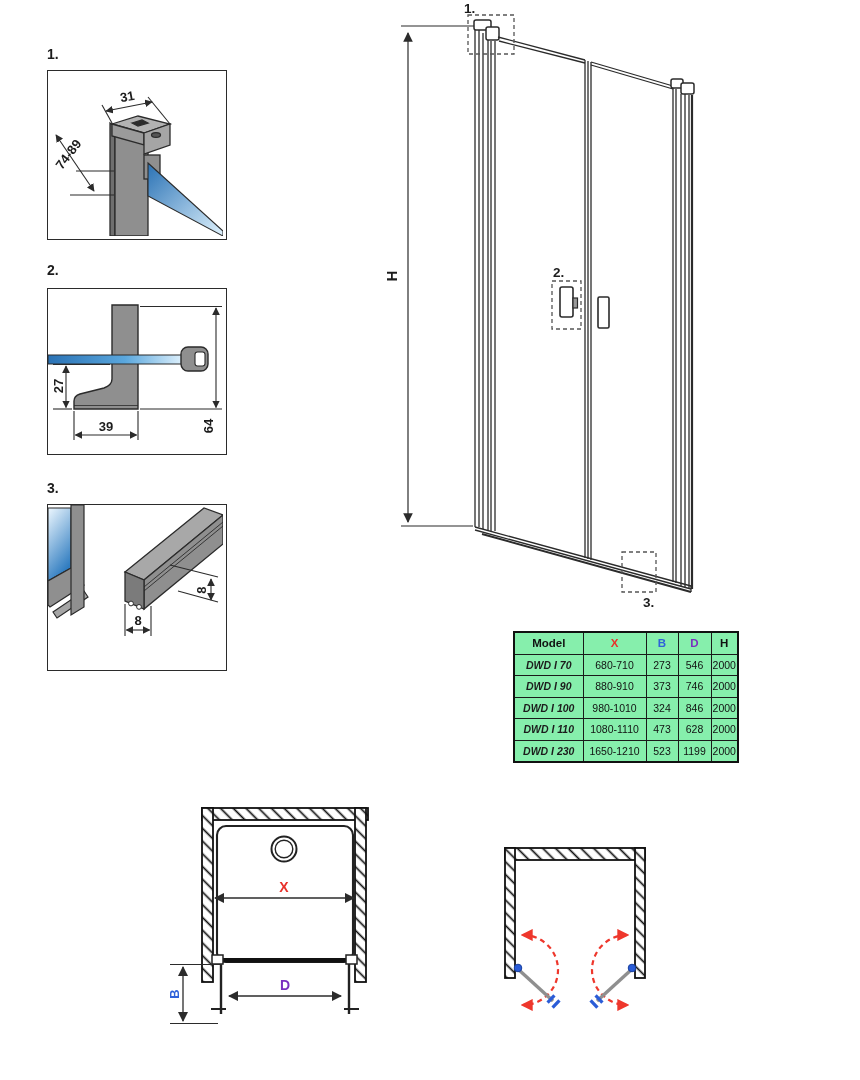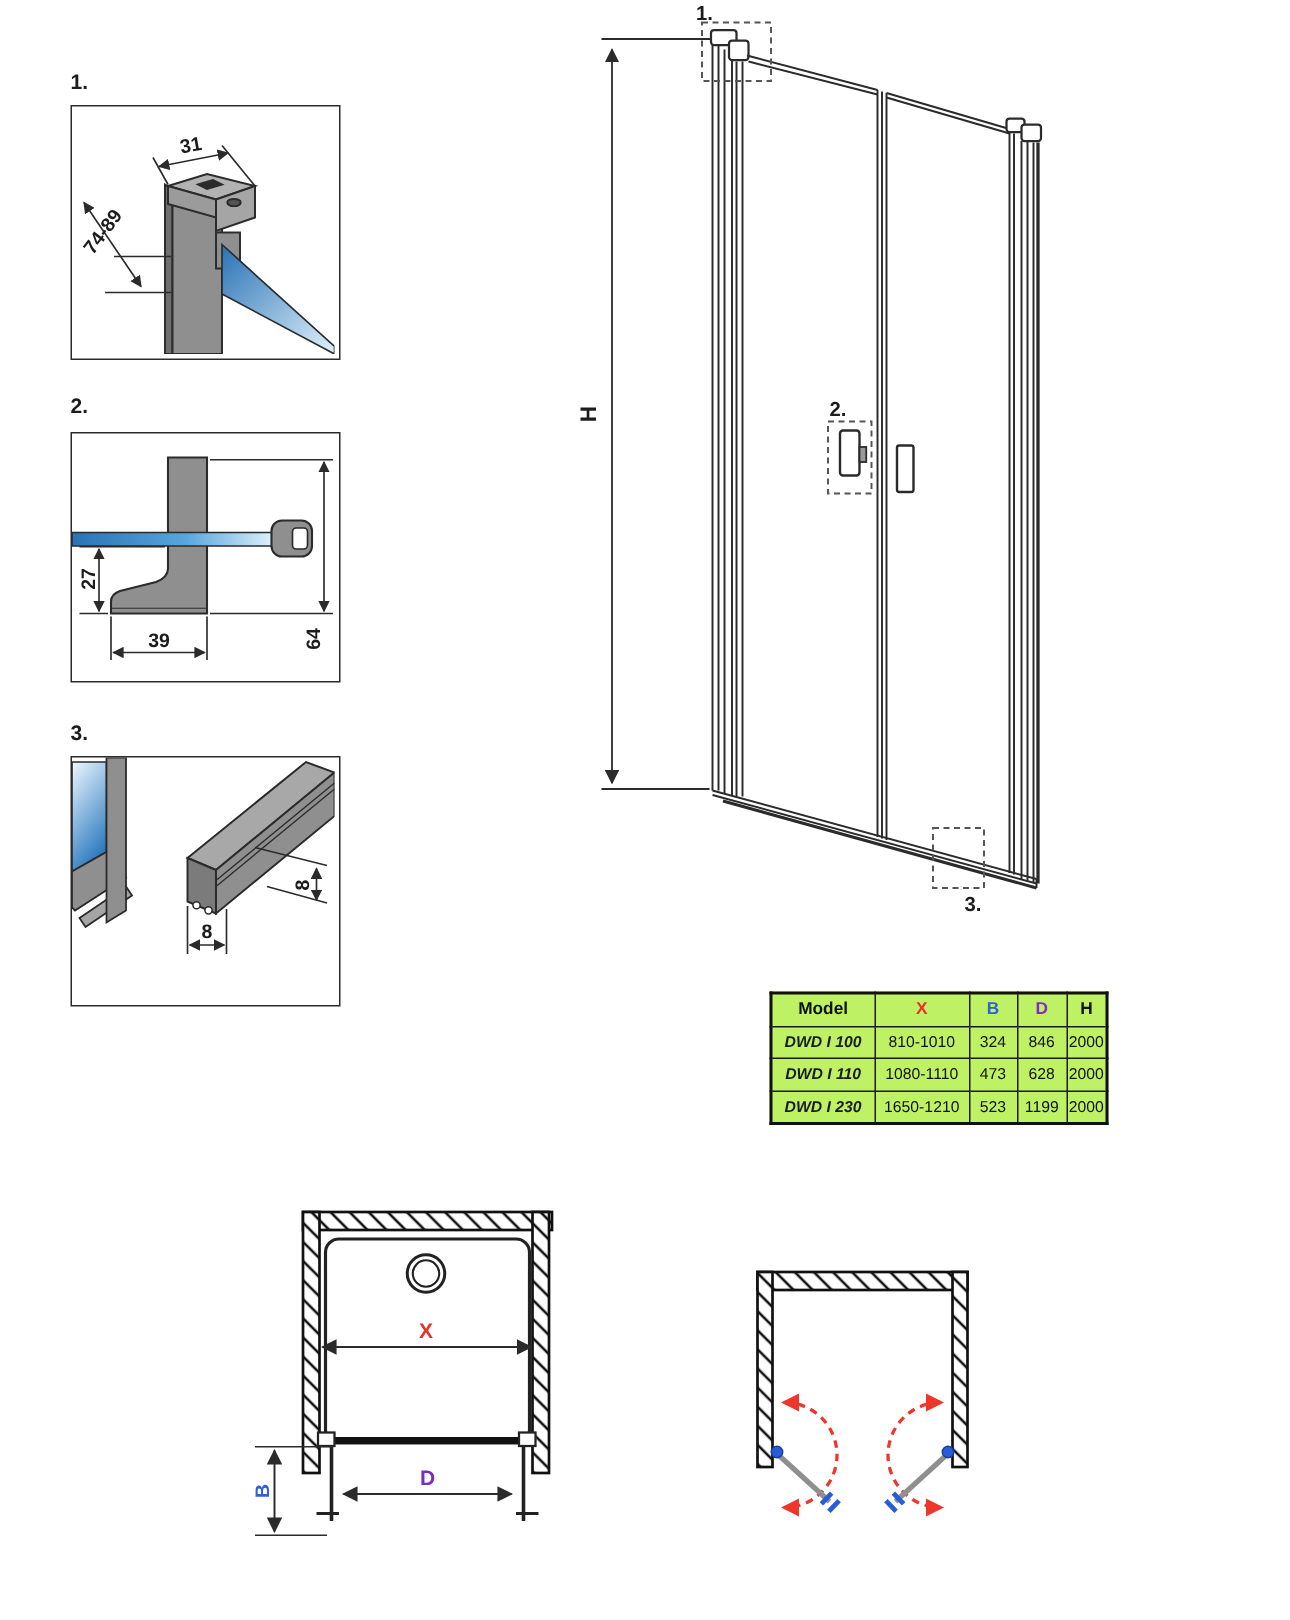--- a/index.html
+++ b/index.html
@@ -5,22 +5,22 @@
   html,body{margin:0;padding:0;background:#fff;}
   #stage{position:relative;width:860px;height:1080px;background:#ffffff;overflow:hidden;
          font-family:"Liberation Sans",sans-serif;color:#1c1c1c;}
   .callout-label{position:absolute;font-size:14px;font-weight:600;color:#1c1c1c;}
   .dbox{position:absolute;border:1.6px solid #2b2b2b;background:#fff;}
   .dbox svg{display:block;}
   svg text{font-family:"Liberation Sans",sans-serif;}
   .dim-t{font-size:13px;font-weight:600;fill:#1c1c1c;}
   .cl-t{font-size:13.5px;font-weight:600;fill:#1c1c1c;}
   
-  #size-table{position:absolute;left:513px;top:661px;border-collapse:collapse;table-layout:fixed;
-              background:#bef264;border:2px solid #111;}
+  #size-table{position:absolute;left:513px;top:631px;border-collapse:collapse;table-layout:fixed;
+              background:#86efac;border:2px solid #111;}
   #size-table th,#size-table td{border:1.5px solid #1a1a1a;text-align:center;vertical-align:middle;
               padding:0;height:20.5px;font-size:11px;white-space:nowrap;}
   #size-table thead th{font-weight:700;font-size:11.5px;}
   #size-table tbody th{font-weight:700;font-style:italic;font-size:10.5px;}
   #size-table td{font-size:10.5px;font-weight:500;color:#111;}
   .col-x{color:#e8312a;} .col-b{color:#2f62d9;} .col-d{color:#7a2fc0;} .col-k{color:#111;}
 </style>
 </head>
 <body>
 
@@ -238,22 +238,36 @@
       <tr>
         <th class="col-k">Model</th>
         <th class="col-x">X</th>
         <th class="col-b">B</th>
         <th class="col-d">D</th>
         <th class="col-k">H</th>
       </tr>
     </thead>
     <tbody>
       <tr>
+        <th>DWD I 70</th>
+        <td>680-710</td>
+        <td>273</td>
+        <td>546</td>
+        <td>2000</td>
+      </tr>
+      <tr>
+        <th>DWD I 90</th>
+        <td>880-910</td>
+        <td>373</td>
+        <td>746</td>
+        <td>2000</td>
+      </tr>
+      <tr>
         <th>DWD I 100</th>
-        <td>810-1010</td>
+        <td>980-1010</td>
         <td>324</td>
         <td>846</td>
         <td>2000</td>
       </tr>
       <tr>
         <th>DWD I 110</th>
         <td>1080-1110</td>
         <td>473</td>
         <td>628</td>
         <td>2000</td>

